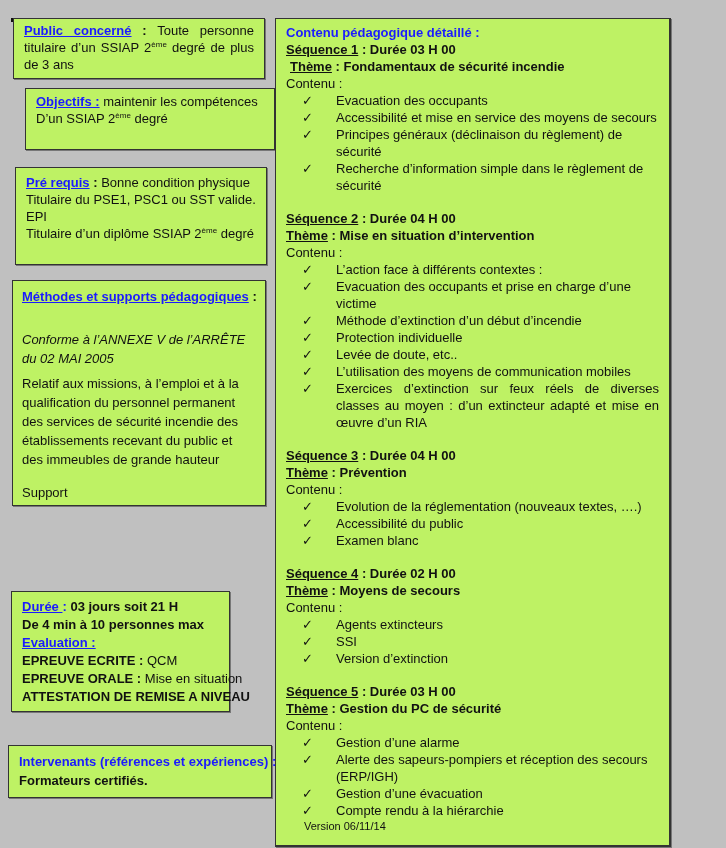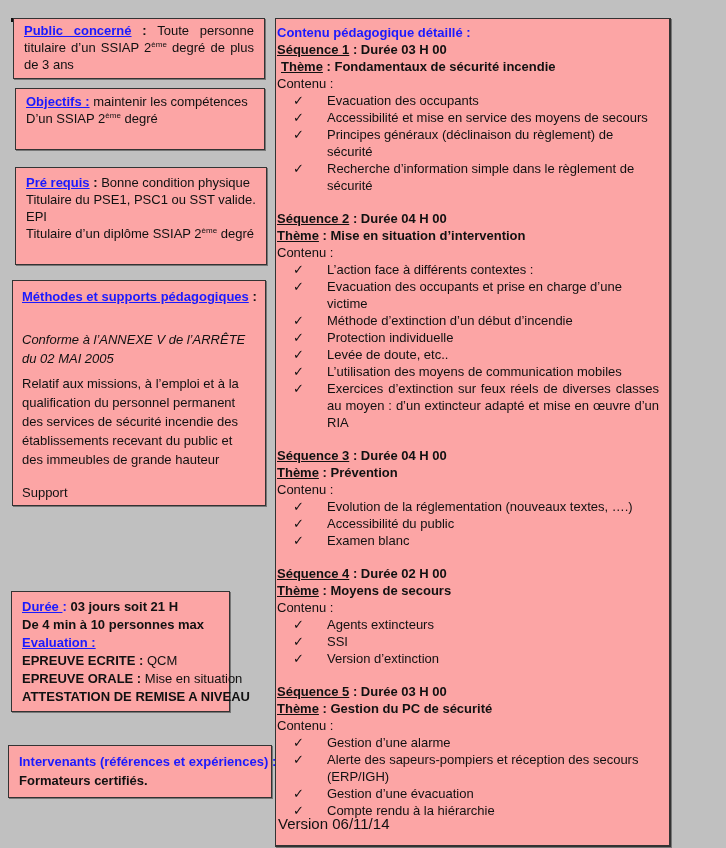--- a/index.html
+++ b/index.html
@@ -1,48 +1,48 @@
 <!DOCTYPE html>
 <html><head>
 <meta charset="utf-8">
 <style>
   html, body { margin:0; padding:0; }
   body {
     width:726px; height:848px; background:#c0c0c0; position:relative; overflow:hidden;
     font-family:"Liberation Sans", "DejaVu Sans", sans-serif; font-size:13px; color:#111;
   }
   .box {
-    position:absolute; background:#fca5a5; border:1px solid #333;
+    position:absolute; background:#bef264; border:1px solid #333;
     box-shadow:1px 1px 0 #777; box-sizing:border-box;
   }
   .blue { color:#1a1aff; font-weight:bold; }
   .ul { text-decoration:underline; }
   .b { font-weight:bold; }
   .i { font-style:italic; }
   sup { font-size:8px; line-height:0; }
   .line { display:block; line-height:17px; white-space:nowrap; }
 
   #box-public { left:13px; top:18px; width:252px; height:61px; padding:3px 10px 0 10px; }
   #box-public .txt { line-height:17px; text-align:justify; }
-  #box-objectifs { left:15px; top:88px; width:250px; height:62px; padding:4px 10px; }
+  #box-objectifs { left:25px; top:88px; width:250px; height:62px; padding:4px 10px; }
   #box-prereq { left:15px; top:167px; width:252px; height:98px; padding:6px 10px; }
   #box-methodes { left:12px; top:280px; width:254px; height:226px; padding:7px 9px; }
   #box-methodes .para { line-height:19px; white-space:normal; }
   #box-duree { left:11px; top:591px; width:219px; height:121px; padding:6px 10px; }
   #box-duree .line { line-height:18px; }
   #box-intervenants { left:8px; top:745px; width:264px; height:53px; padding:6px 10px; }
   #box-intervenants .line { line-height:19px; }
 
-  #box-contenu { left:275px; top:18px; width:396px; height:829px; padding:5px 10px 0 1px; border-width:1px 2px 2px 1px; }
+  #box-contenu { left:275px; top:18px; width:396px; height:829px; padding:5px 10px 0 10px; border-width:1px 2px 2px 1px; }
   .seq { margin-top:0; }
   .seq + .seq { margin-top:16px; }
   .item { position:relative; padding-left:50px; line-height:17px; }
   .item .chk { position:absolute; left:16px; top:0; font-size:13px; }
   .item.wrap { white-space:normal; text-align:justify; }
-  #version { position:absolute; left:2px; bottom:13px; font-size:15px; }
+  #version { position:absolute; left:28px; bottom:13px; font-size:11px; }
   #tick-mark { position:absolute; left:11px; top:18px; width:2px; height:4px; background:#111; }
 </style>
 </head>
 <body>
 
 <div id="tick-mark"></div>
 
 <div class="box" id="box-public">
   <div class="txt">
     <span class="blue ul">Public concerné</span><span class="b"> : </span><span>Toute personne titulaire d’un SSIAP 2</span><sup>ème</sup><span> degré de plus de 3 ans</span>

